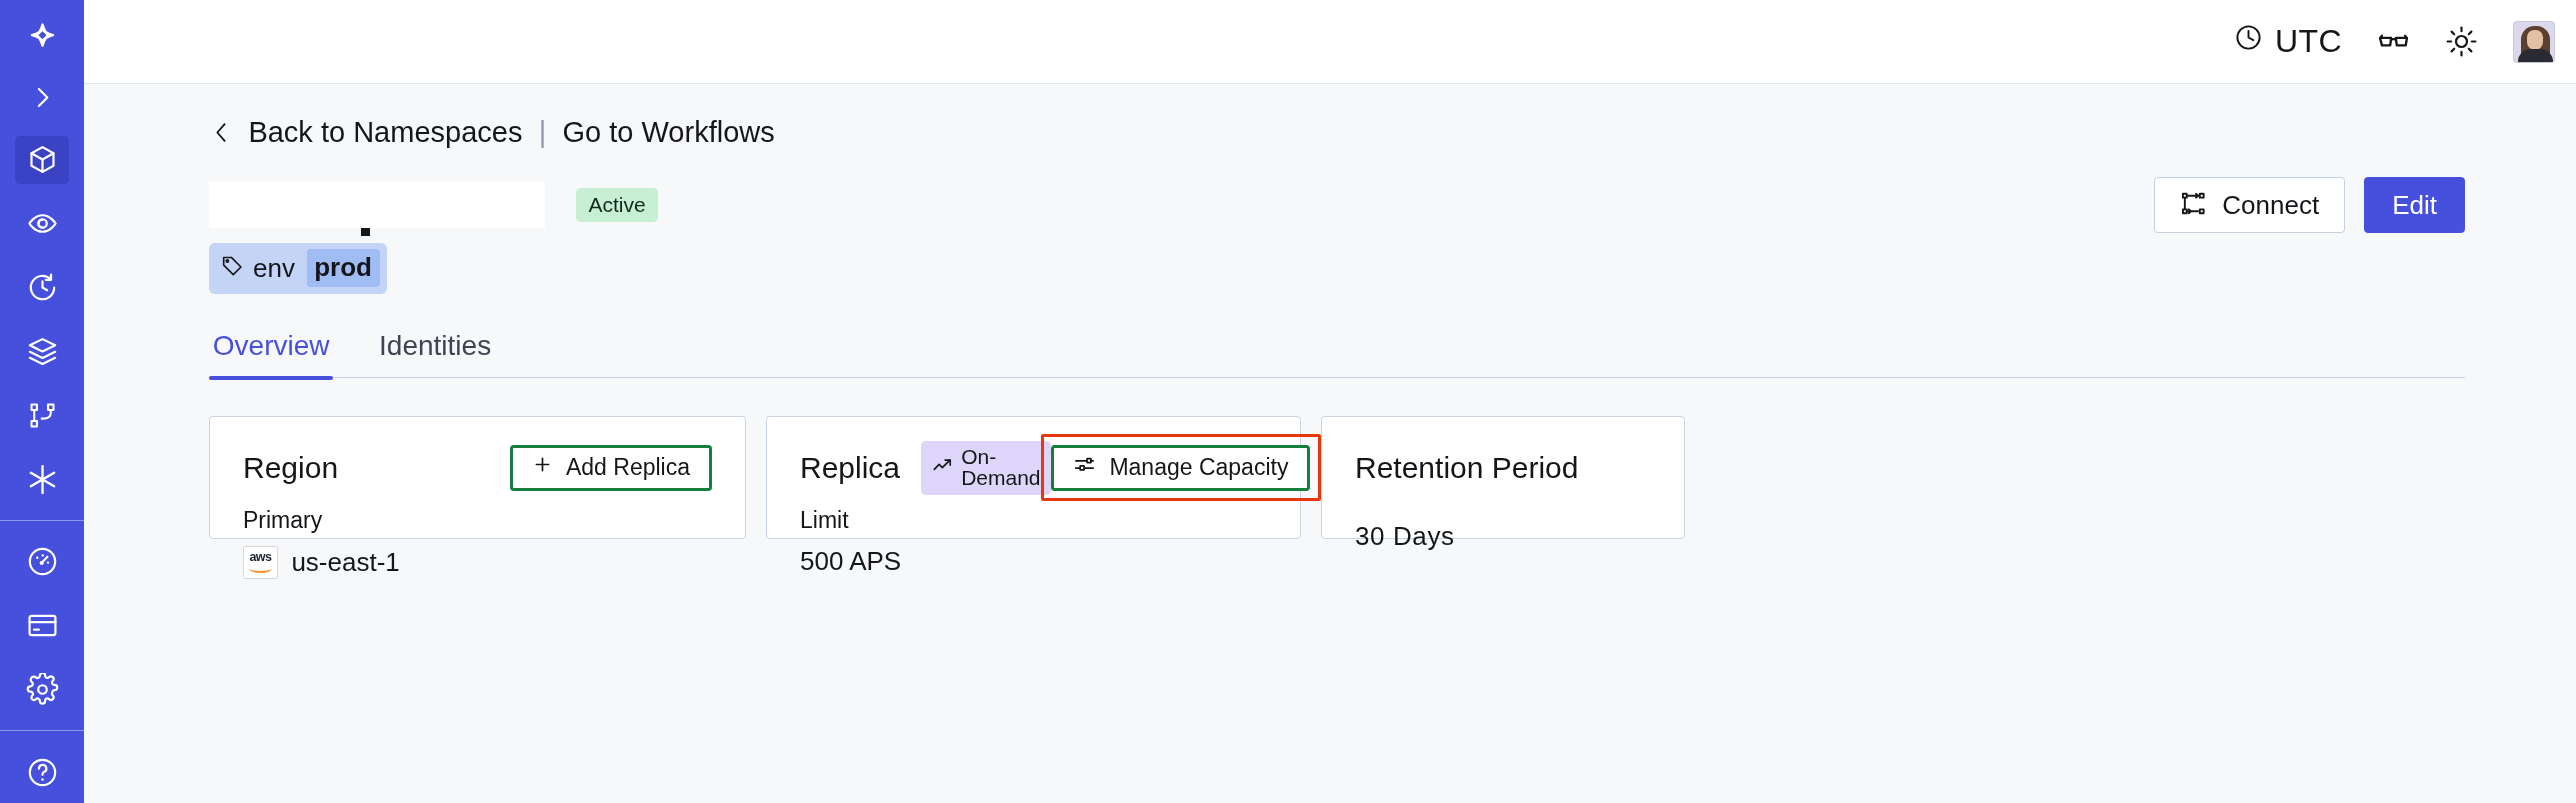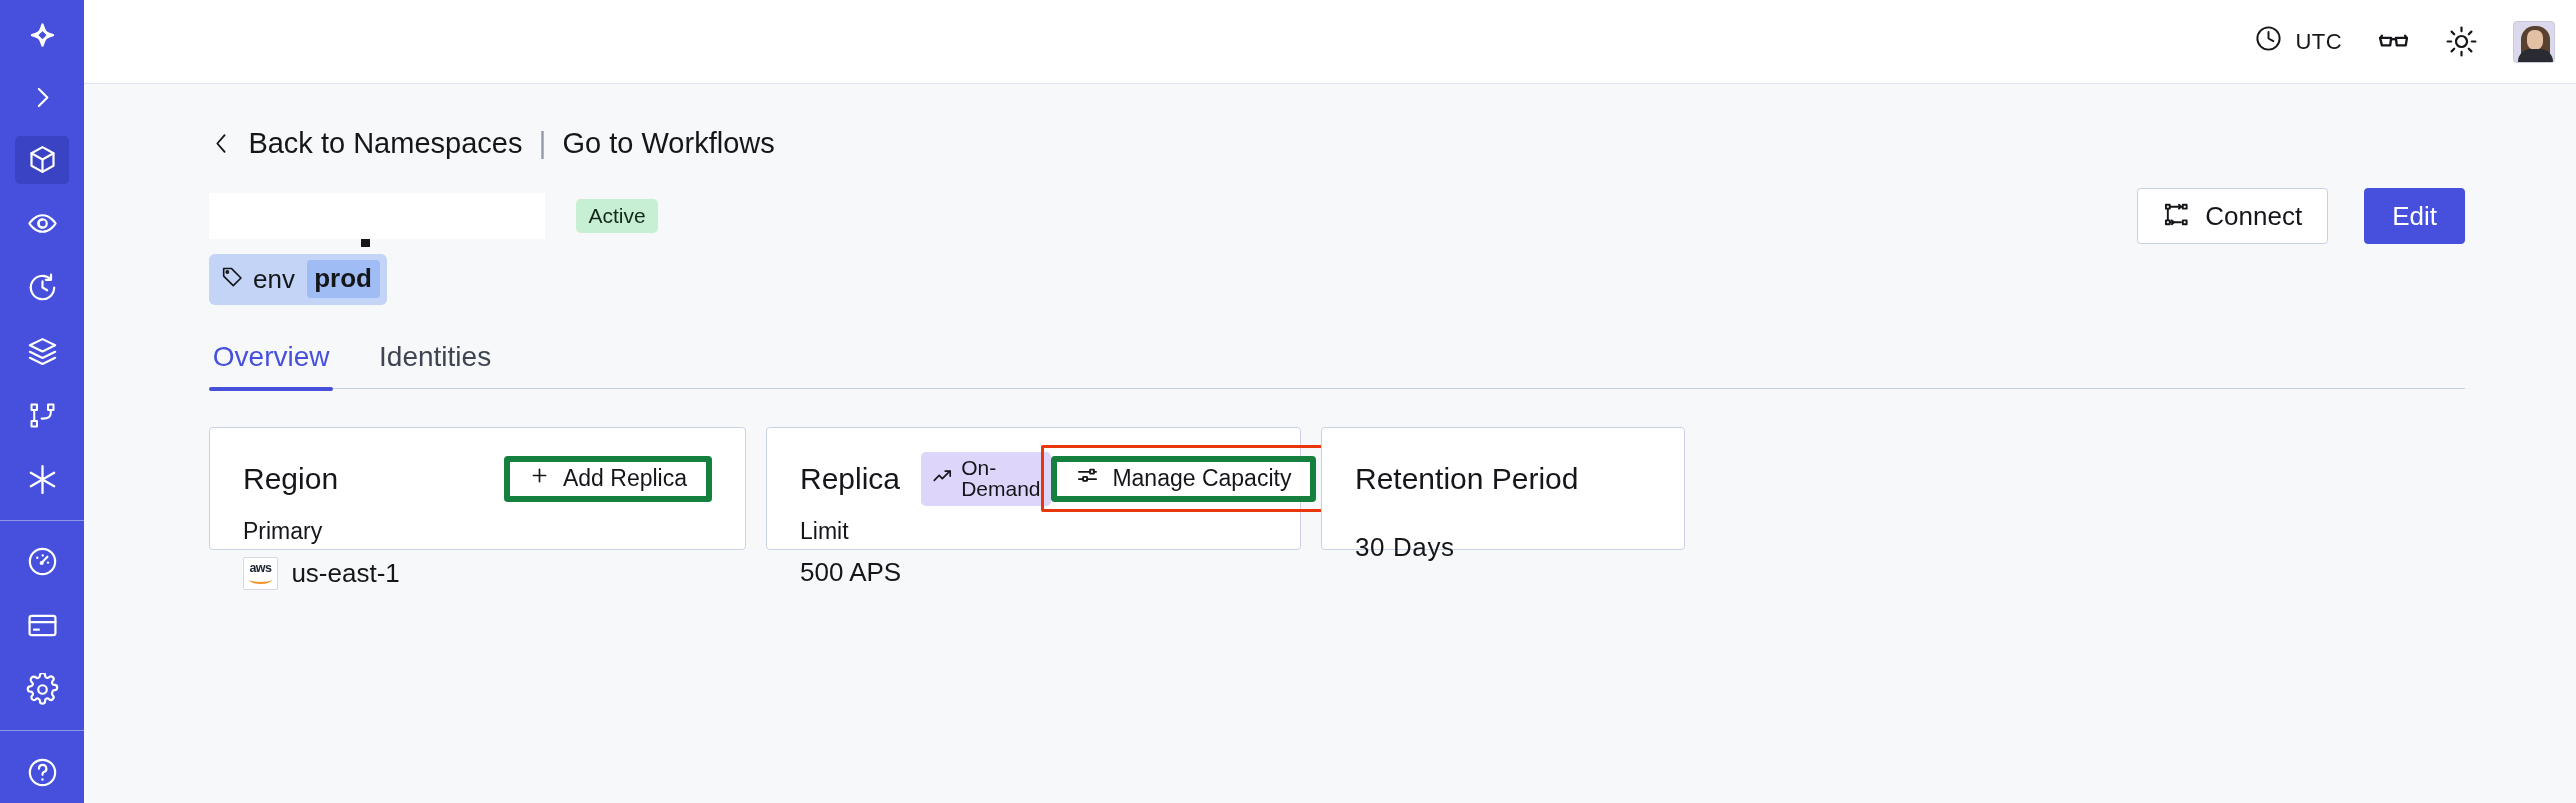--- a/index.html
+++ b/index.html
@@ -44,21 +44,21 @@
   .topbar {
     height: 84px; flex: 0 0 84px;
     background: #FFFFFF;
     border-bottom: 1px solid #DDE2EE;
     display: flex; align-items: center; justify-content: flex-end;
     padding-right: 21px;
   }
   .tb-group { display: flex; align-items: center; gap: 35px; }
   .tz {
     display: flex; align-items: center; gap: 12.5px;
-    color: #15161A; font-size: 22px; letter-spacing: 0.4px;
+    color: #15161A; font-size: 32px; letter-spacing: 0.4px;
   }
   .tb-icon { color: #15161A; display: flex; align-items: center; justify-content: center; }
   .avatar {
     width: 42px; height: 42px; border-radius: 3.8px;
     border: 1px solid #C7C9DF;
     background: #DCD8EC;
     overflow: hidden; position: relative;
   }
   .av-hair {
     position: absolute; left: 6.7px; top: 4.8px; width: 29px; height: 35px;
@@ -72,21 +72,21 @@
     position: absolute; left: 3.8px; bottom: 0; width: 35px; height: 12.5px;
     background: #2A2A33; border-radius: 12.5px 12.5px 0 0;
   }
 
   .content { flex: 1 1 auto; overflow: hidden; padding: 0 0 0 0; background: #F7F8FA; }
   .inner { padding-left: 125px; padding-right: 111px; }
 
   
   .crumb {
     display: flex; align-items: center; gap: 14.4px;
-    margin-top: 43px;
+    margin-top: 32px;
     font-size: 29px; color: #15161A;
   }
   .crumb .chev { display: flex; align-items: center; }
   .crumb-link { white-space: nowrap; }
   .crumb-sep { color: #9299A8; font-weight: 300; padding: 0 1.9px; }
 
   
   .title-row {
     display: flex; align-items: center;
     margin-top: 31px; height: 50px;
@@ -98,21 +98,21 @@
     position: absolute; left: 152px; top: 46px;
     width: 8.6px; height: 7.7px; background: #15161A;
   }
   .badge-active {
     margin-left: 31px;
     background: #C6EFD4; color: #14291C;
     font-size: 21px; border-radius: 4.8px;
     padding: 5.8px 12.5px 6.7px;
     line-height: 1;
   }
-  .title-actions { margin-left: auto; display: flex; align-items: center; gap: 36px; }
+  .title-actions { margin-left: auto; display: flex; align-items: center; gap: 19px; }
   .btn {
     display: inline-flex; align-items: center; justify-content: center;
     gap: 15.3px; border-radius: 3.8px;
     font-size: 26px; line-height: 1; cursor: pointer;
   }
   .btn-secondary {
     background: #FFFFFF; border: 1px solid #C5CEE3; color: #15161A;
     height: 56px; padding: 0 25px;
   }
   .btn-primary {
@@ -164,21 +164,21 @@
   .card-title { font-size: 30px; color: #15161A; white-space: nowrap; }
   .badge-ondemand {
     margin-left: 21px;
     display: inline-flex; align-items: center; gap: 8.6px;
     background: #DED5FA; color: #15161A; border-radius: 4.8px;
     font-size: 21px; padding: 5.8px 10.5px 6.7px; line-height: 1;
   }
   .card-action { margin-left: auto; display: flex; align-items: center; }
   .btn-card {
     display: inline-flex; align-items: center; gap: 13.4px;
-    background: #FFFFFF; border: 6px solid #15803d; border-radius: 3.8px;
+    background: #FFFFFF; border: 3px solid #15803d; border-radius: 3.8px;
     font-size: 23px; color: #15161A; height: 46px; padding: 0 19px;
     white-space: nowrap; cursor: pointer;
   }
   .hl-wrap { position: relative; display: inline-flex; }
   .hl-wrap::after {
     content: ""; position: absolute; left: -10.5px; top: -10.5px;
     right: -10.5px; bottom: -10.5px;
     border: 3.8px solid #E8370C; border-radius: 1.9px; pointer-events: none;
   }
   .card-label { font-size: 23px; color: #15161A; margin-top: 17.3px; }

